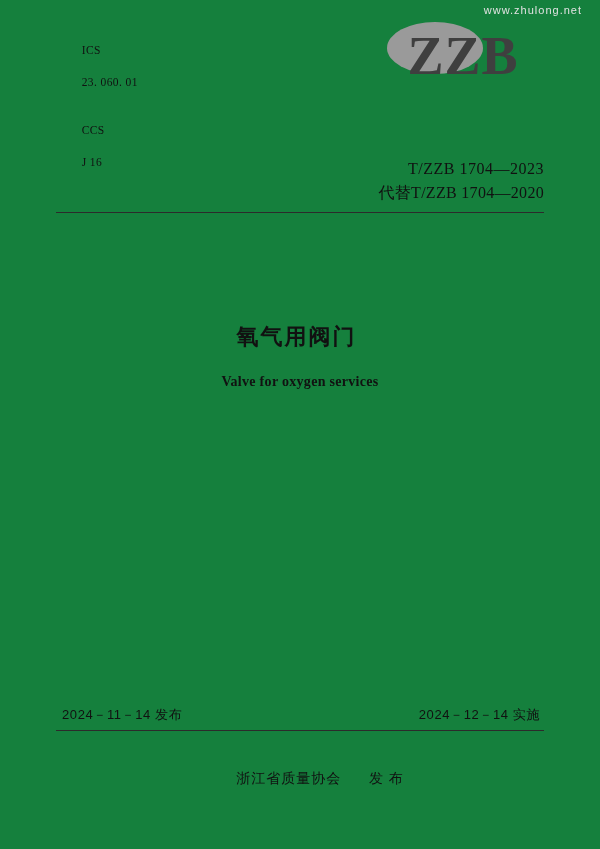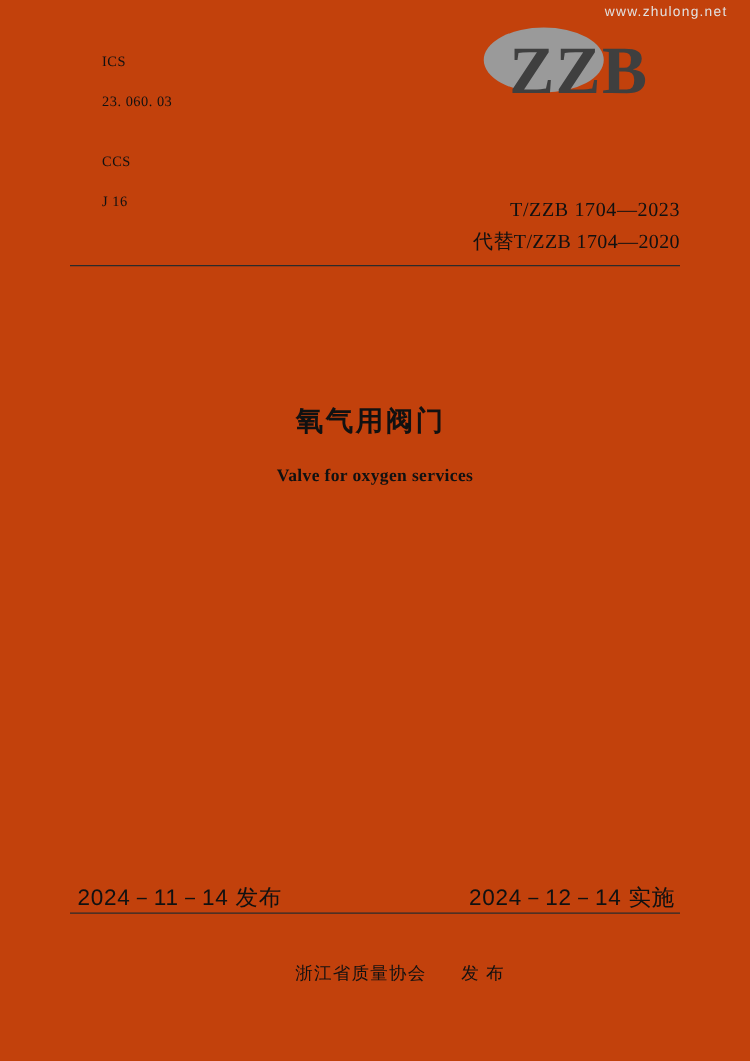--- a/index.html
+++ b/index.html
@@ -12,21 +12,21 @@
     height: 849px;
     font-family: "Liberation Serif", serif;
     color: #1a1a1a;
     position: relative;
     overflow: hidden;
   }
 
   .page {
     position: absolute;
     inset: 0;
-    background: #c2410c;
+    background: #15803d;
   }
 
   
   .watermark {
     position: absolute;
     top: 4px;
     right: 18px;
     font-size: 11px;
     letter-spacing: 1px;
     color: #e2e2e2;
@@ -139,21 +139,21 @@
   }
 
   .date-row {
     position: absolute;
     top: 706px;
     left: 62px;
     width: 478px;
     display: flex;
     justify-content: space-between;
     font-family: "Liberation Sans", sans-serif;
-    font-size: 18px;
+    font-size: 13px;
     letter-spacing: 0.6px;
     color: #111;
   }
 
   .issuer {
     position: absolute;
     top: 770px;
     left: 0;
     width: 600px;
     text-align: center;
@@ -169,21 +169,21 @@
 <body>
 
 <div class="page">
 
   <div class="watermark">www.zhulong.net</div>
 
   <div class="ics-block">
     <div>
       <span>ICS</span>
       <span>&nbsp;&nbsp;</span>
-      <span>23. 060. 03</span>
+      <span>23. 060. 01</span>
     </div>
     <div>
       <span>CCS</span>
       <span>&nbsp;</span>
       <span>J 16</span>
     </div>
   </div>
 
   <div class="logo">
     <svg width="170" height="72" viewBox="0 0 170 72" xmlns="http://www.w3.org/2000/svg">

